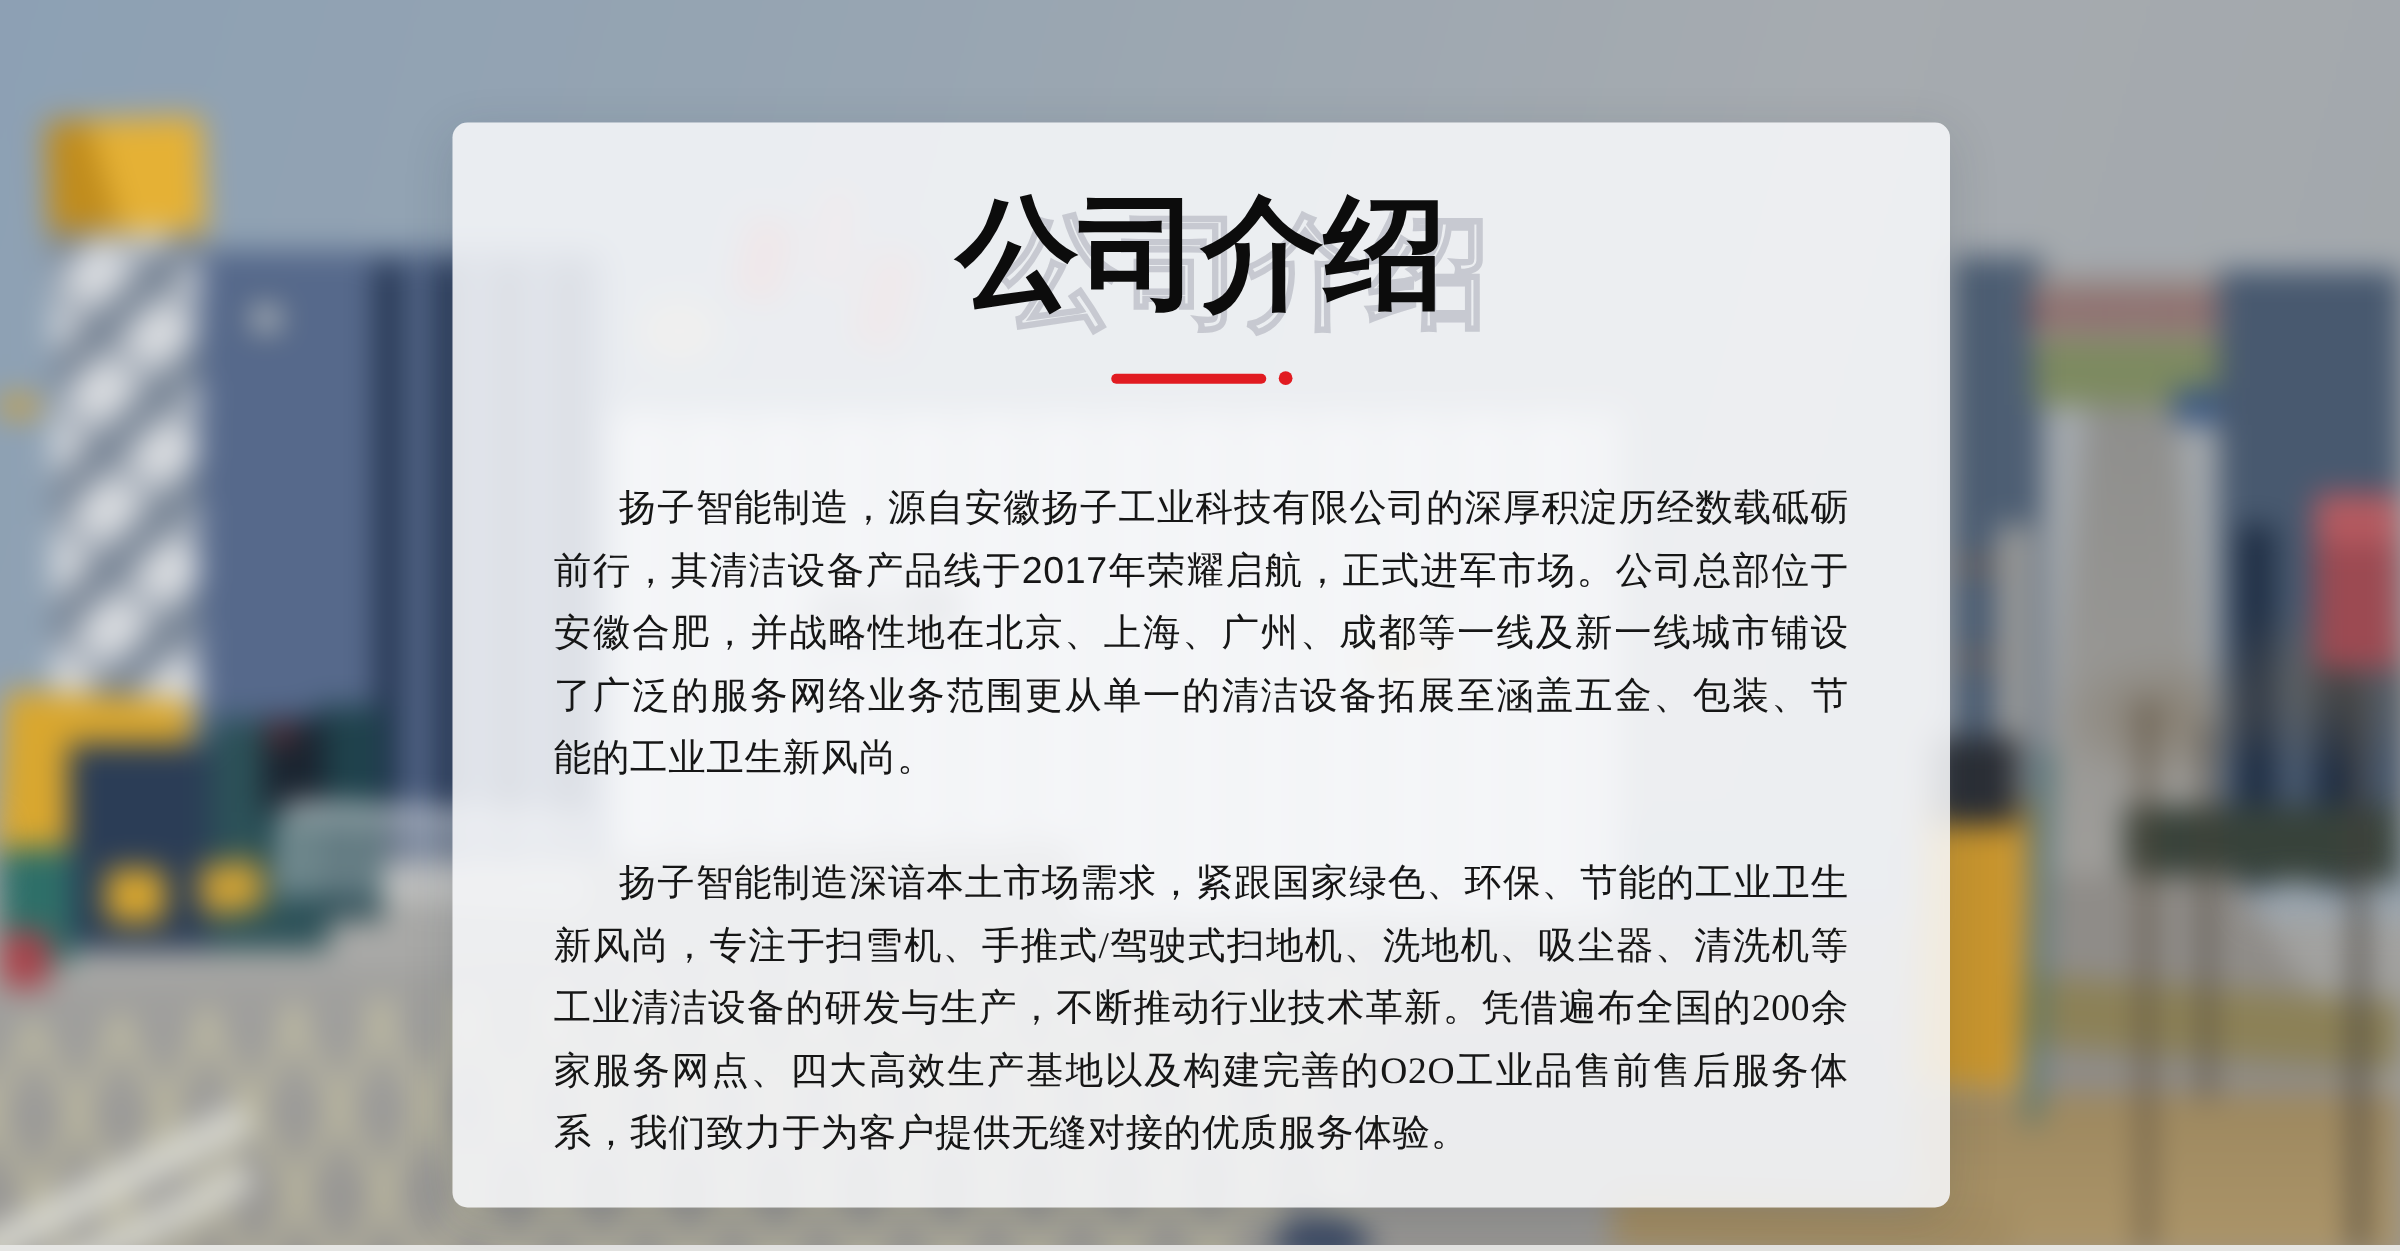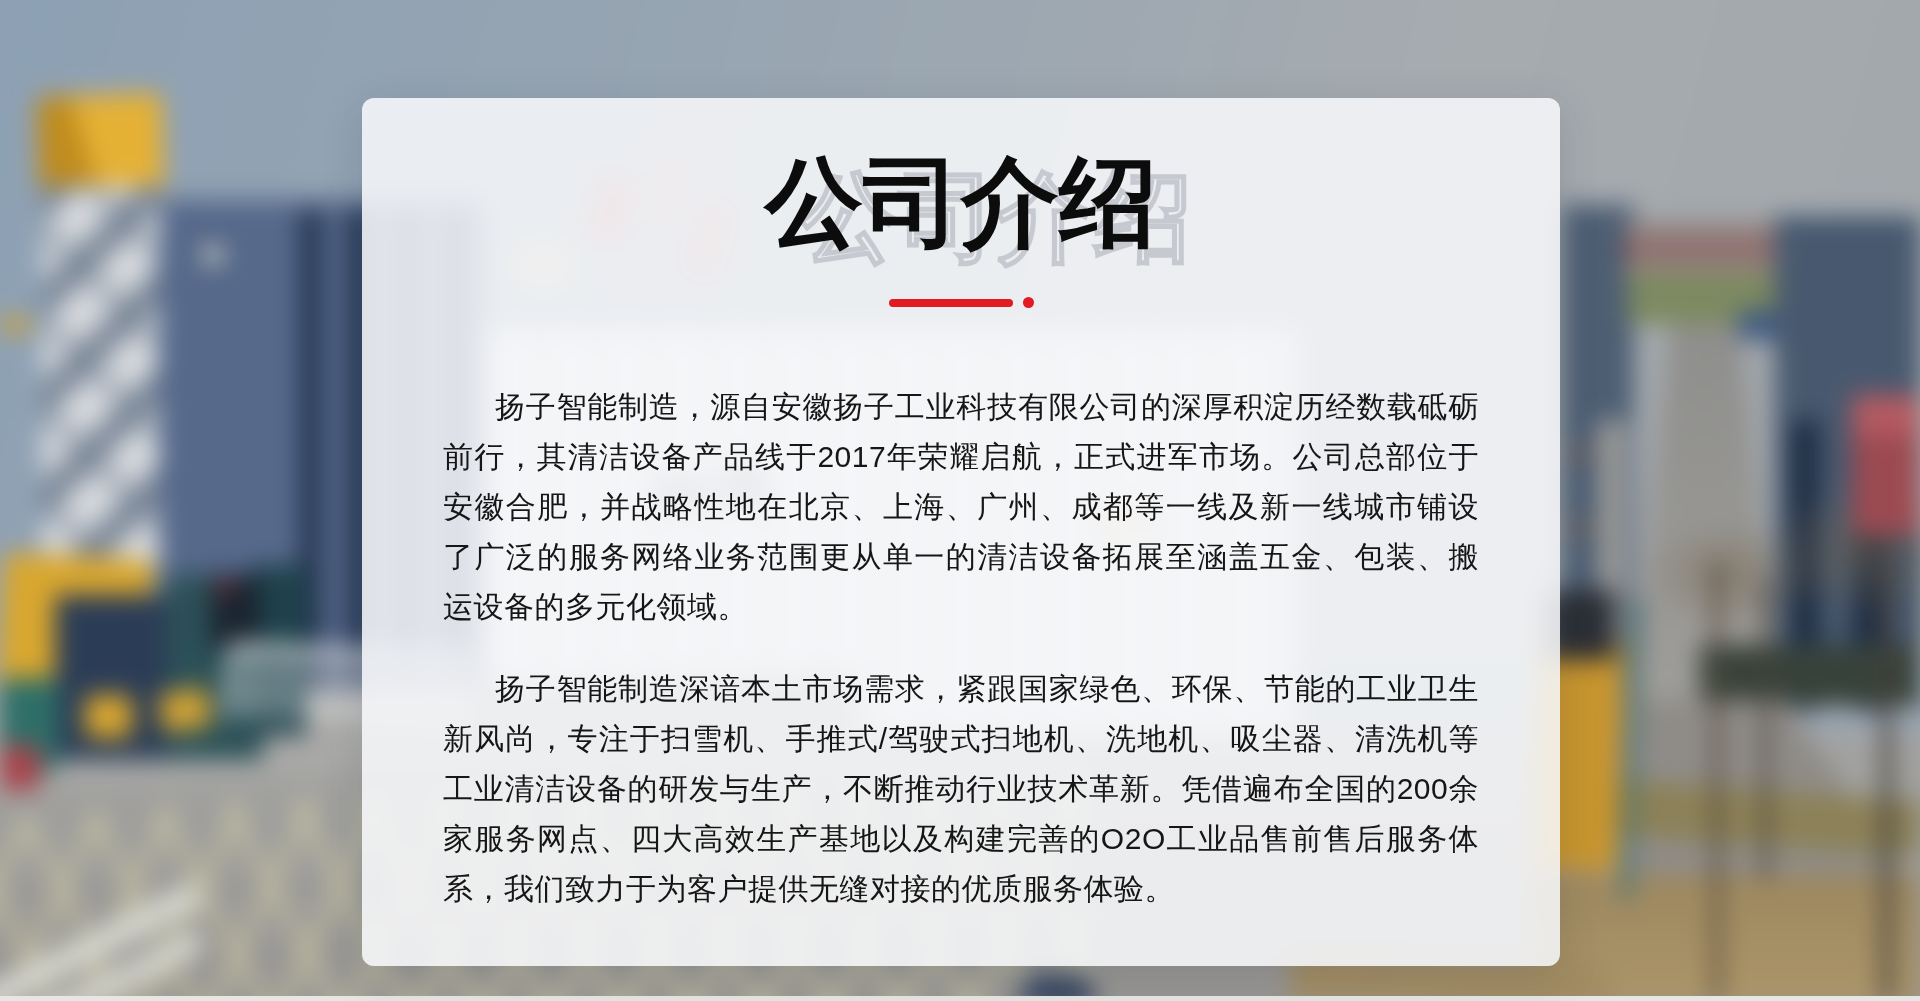--- a/index.html
+++ b/index.html
@@ -112,21 +112,21 @@
         font-size:98px;line-height:104px;font-weight:900;letter-spacing:0;white-space:nowrap;}
   .title-text{color:var(--title-text);z-index:2;}
   .title-echo{transform:translate(35px,15px);color:transparent;z-index:1;
         -webkit-text-stroke:2px rgba(187,190,197,0.75);}
   .divider{display:flex;align-items:center;justify-content:center;gap:10px;margin-top:43px;height:11px;}
   .divider-line{width:124px;height:8px;border-radius:4px;background:var(--accent-red);}
   .divider-dot{width:11px;height:11px;border-radius:50%;background:var(--accent-red);}
   .content{margin-top:74px;color:var(--body-text);font-size:30px;line-height:50px;
         text-align:justify;letter-spacing:0.5px;}
   .content p{text-indent:52px;}
-  .content p + p{margin-top:32px;}
+  .content p + p{margin-top:50px;font-family:Liberation Serif, serif;}
 </style>
 </head>
 <body>
 
 <div class="stage">
 
   <div class="bg">
     <div class="scene">
       <div class="sky"></div>
       <div class="white-building"></div>
@@ -194,18 +194,18 @@
   <main class="card">
     <div class="title-wrap">
       <h1 class="title-echo" aria-hidden="true">公司介绍</h1>
       <h1 class="title-text">公司介绍</h1>
     </div>
     <div class="divider">
       <span class="divider-line"></span>
       <span class="divider-dot"></span>
     </div>
     <div class="content">
-      <p>扬子智能制造，源自安徽扬子工业科技有限公司的深厚积淀历经数载砥砺前行，其清洁设备产品线于2017年荣耀启航，正式进军市场。公司总部位于安徽合肥，并战略性地在北京、上海、广州、成都等一线及新一线城市铺设了广泛的服务网络业务范围更从单一的清洁设备拓展至涵盖五金、包装、搬运设备的多元化领域。</p>
+      <p>扬子智能制造，源自安徽扬子工业科技有限公司的深厚积淀历经数载砥砺前行，其清洁设备产品线于2017年荣耀启航，正式进军市场。公司总部位于安徽合肥，并战略性地在北京、上海、广州、成都等一线及新一线城市铺设了广泛的服务网络业务范围更从单一的清洁设备拓展至涵盖五金、包装、节能的工业卫生新风尚。</p>
       <p>扬子智能制造深谙本土市场需求，紧跟国家绿色、环保、节能的工业卫生新风尚，专注于扫雪机、手推式/驾驶式扫地机、洗地机、吸尘器、清洗机等工业清洁设备的研发与生产，不断推动行业技术革新。凭借遍布全国的200余家服务网点、四大高效生产基地以及构建完善的O2O工业品售前售后服务体系，我们致力于为客户提供无缝对接的优质服务体验。</p>
     </div>
   </main>
 
 </div>
 
 </body></html>

